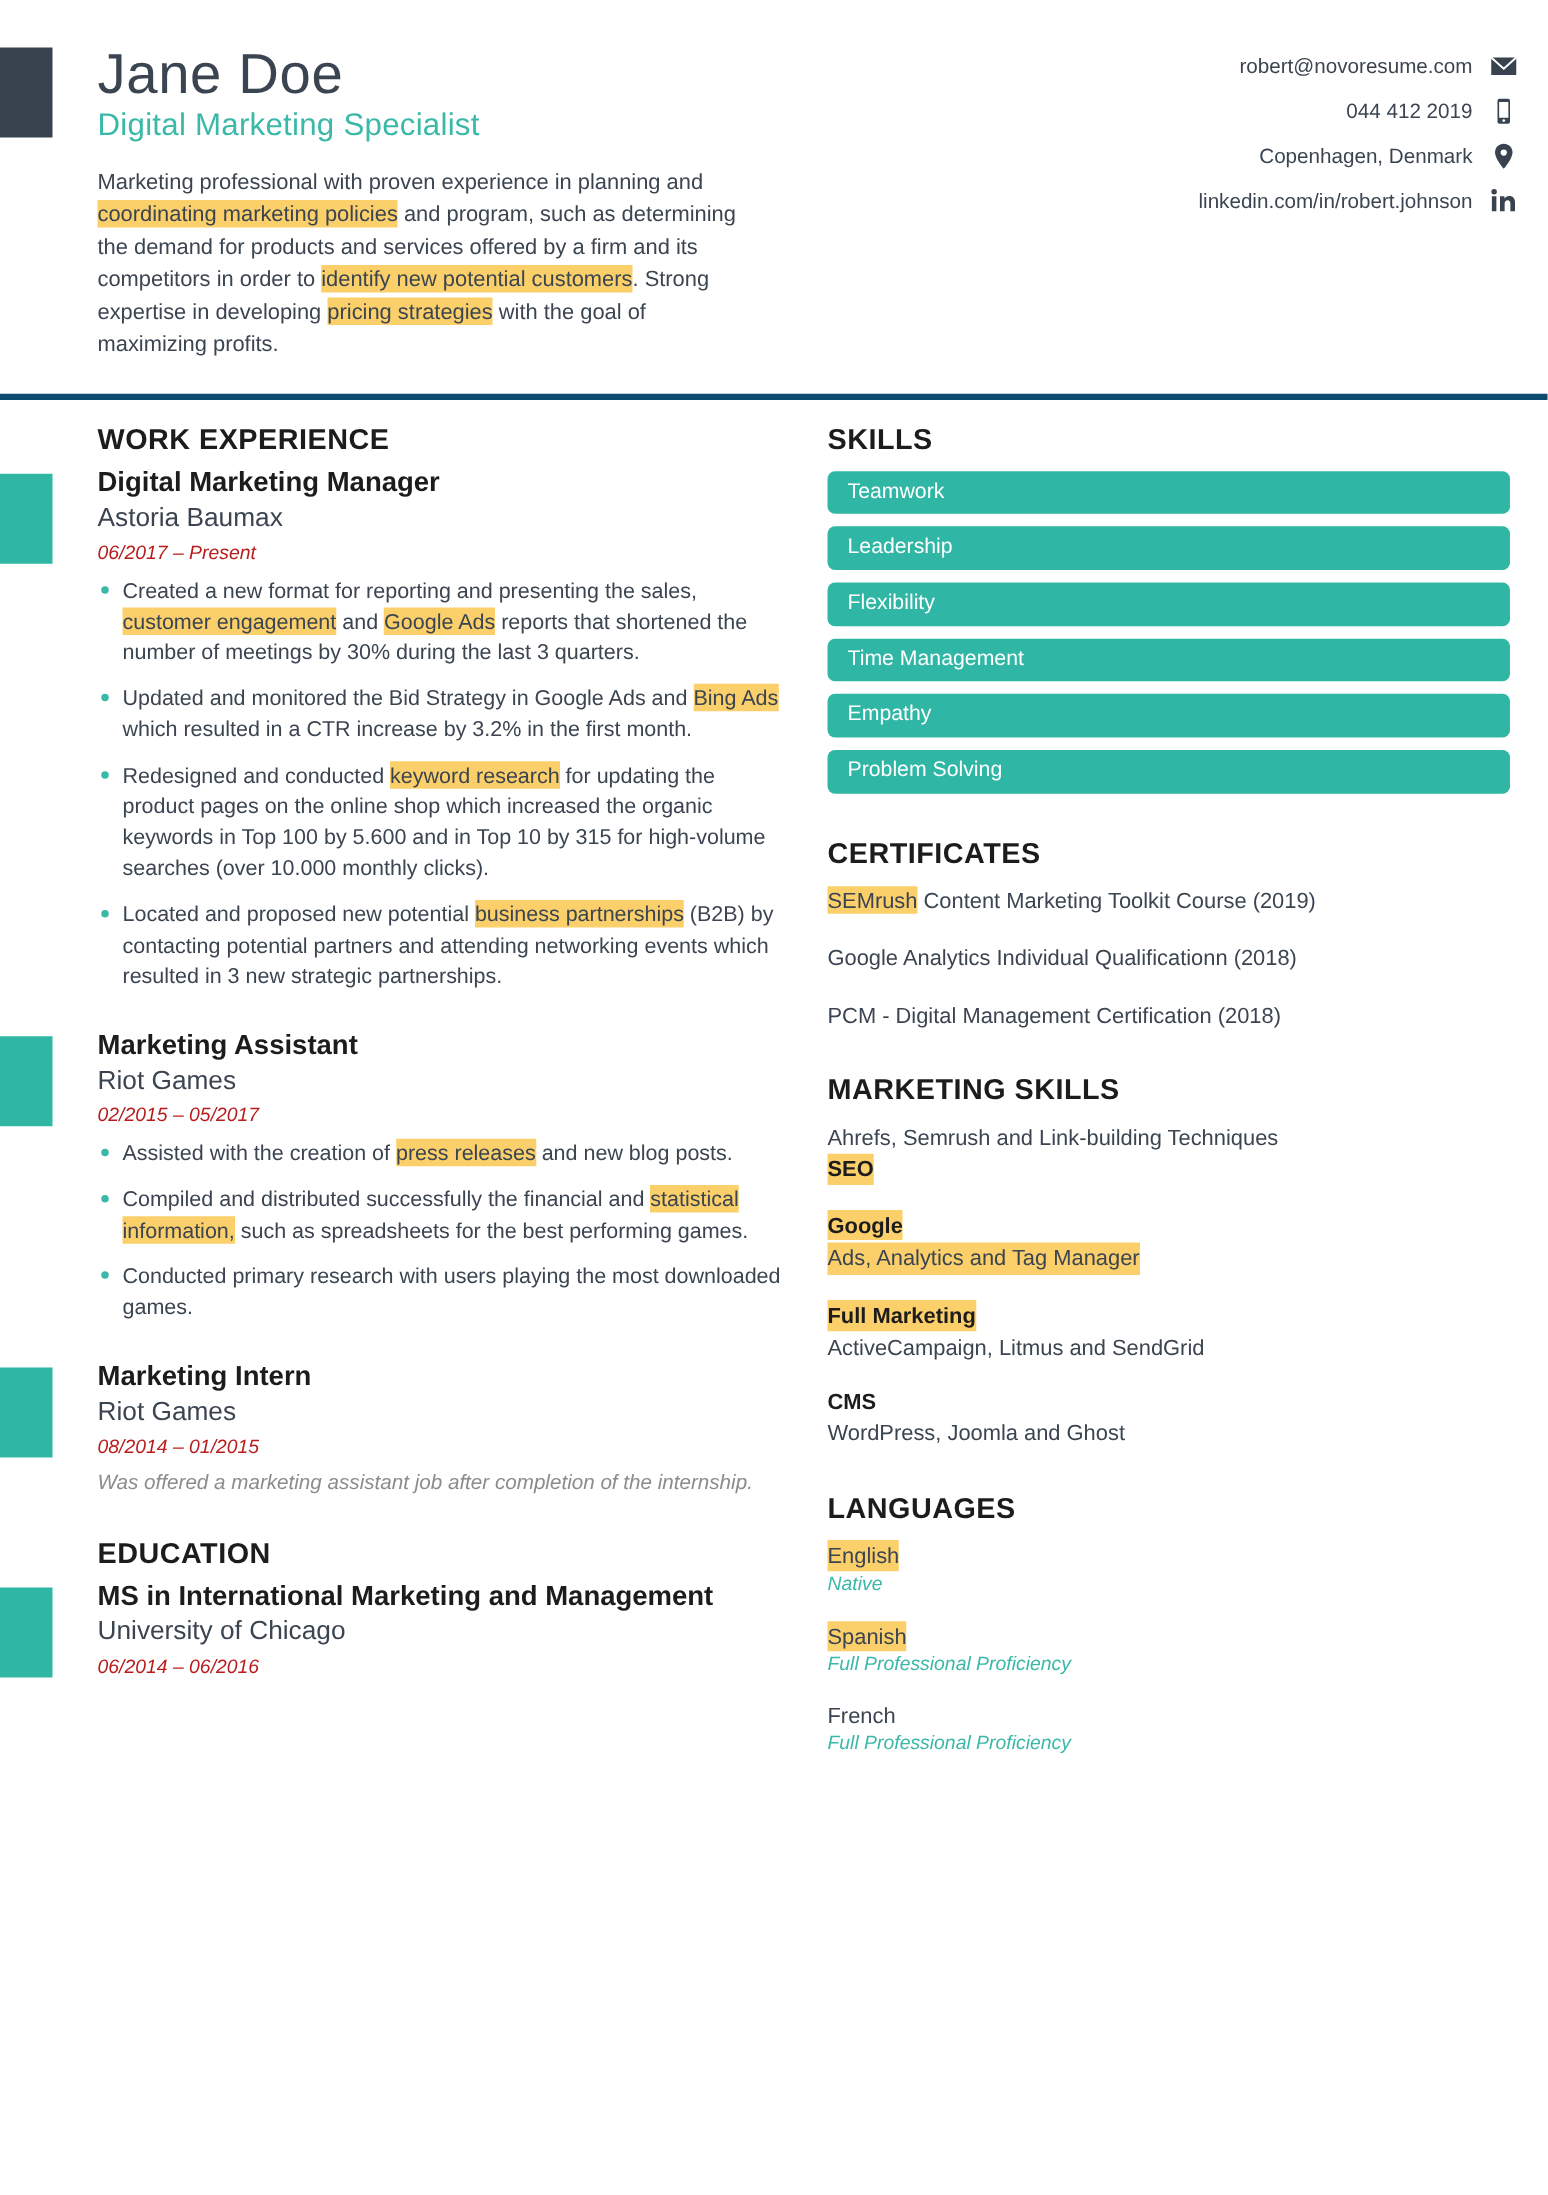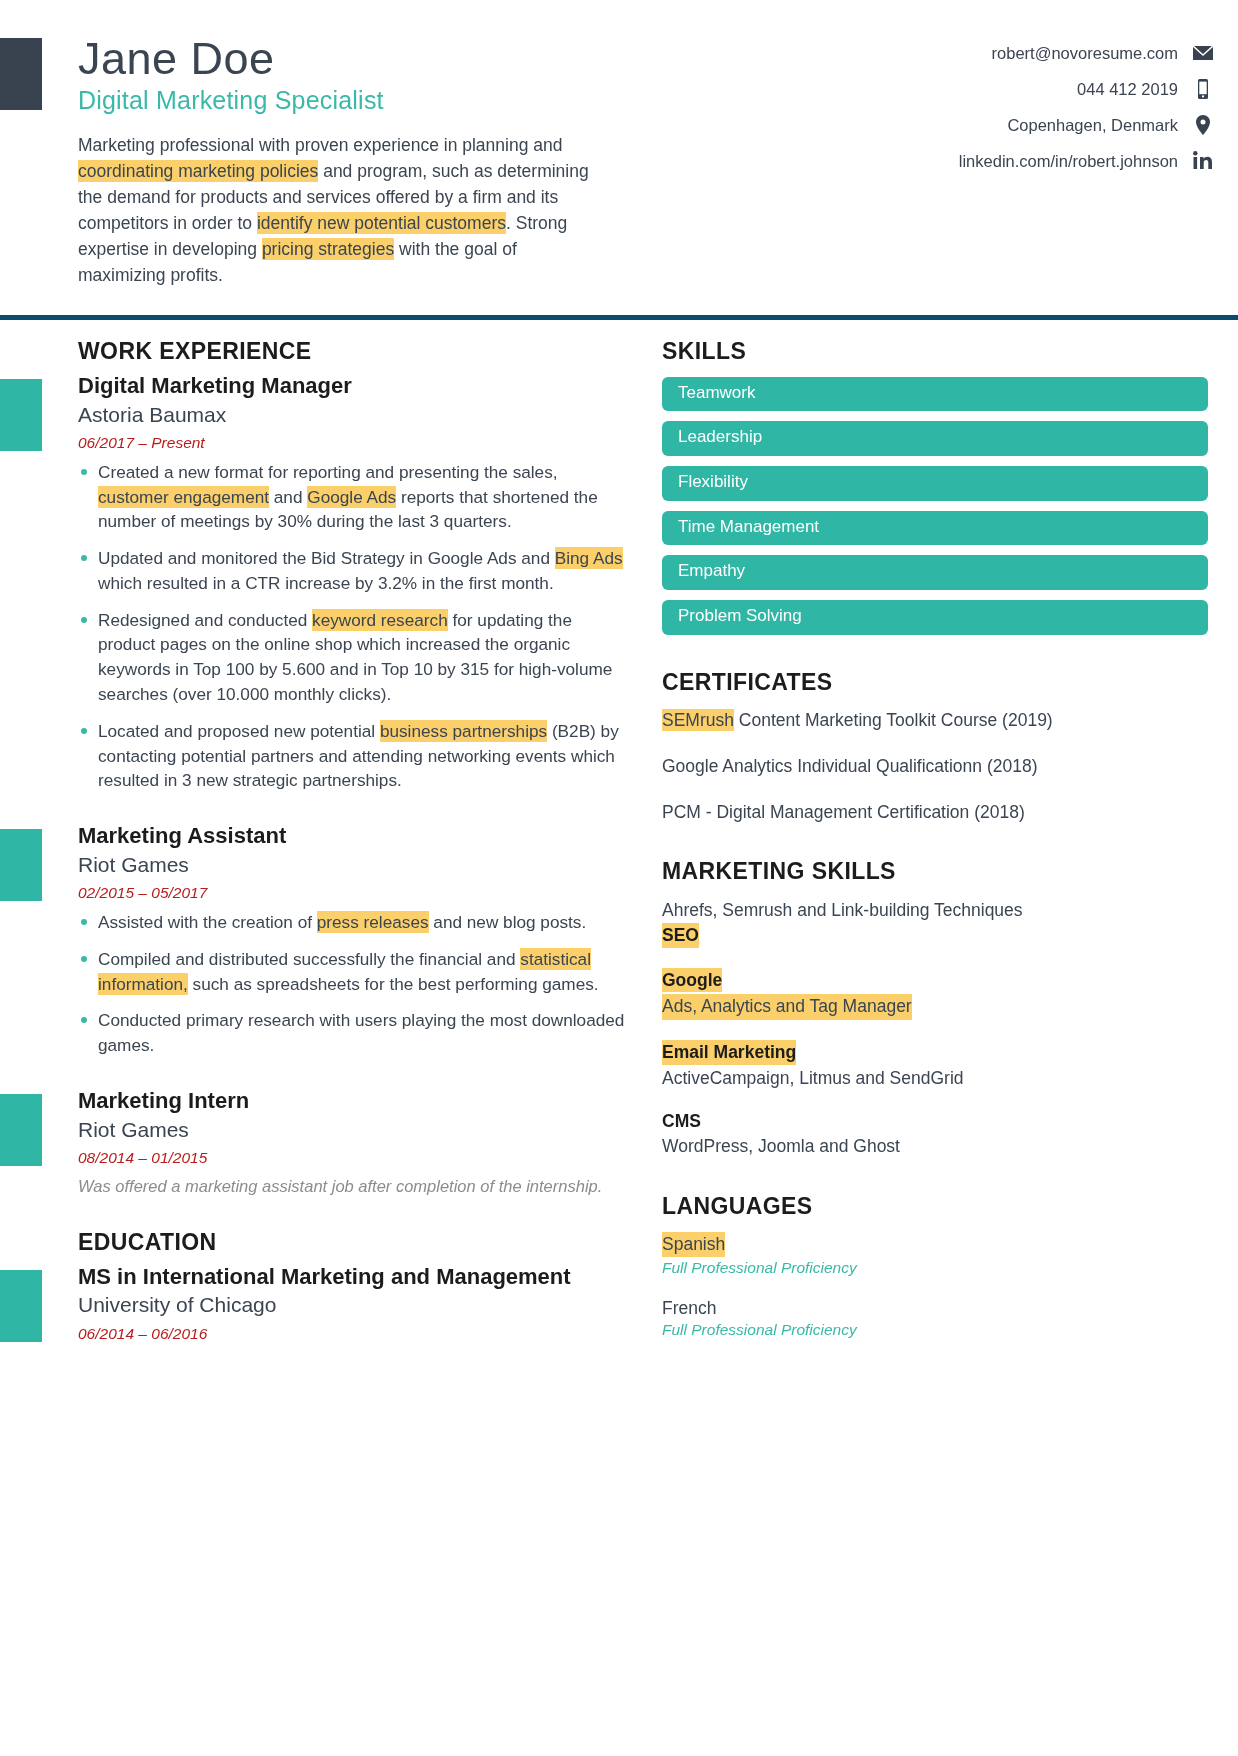--- a/index.html
+++ b/index.html
@@ -367,34 +367,38 @@
         <div id="mskill-items">
             <div class="mskill">
               <div><span class="mskill-desc">Ahrefs, Semrush and Link-building Techniques</span></div>
               <div><span class="mskill-label hl">SEO</span></div>
             </div>
             <div class="mskill">
               <div><span class="mskill-label hl">Google</span></div>
               <div><span class="mskill-desc hl">Ads, Analytics and Tag Manager</span></div>
             </div>
             <div class="mskill">
-              <div><span class="mskill-label hl">Email Marketing</span></div>
+              <div><span class="mskill-label hl">Full Marketing</span></div>
               <div><span class="mskill-desc">ActiveCampaign, Litmus and SendGrid</span></div>
             </div>
             <div class="mskill">
               <div><span class="mskill-label">CMS</span></div>
               <div><span class="mskill-desc">WordPress, Joomla and Ghost</span></div>
             </div>
           </div>
       </div>
 
       <div class="rsection">
         <div class="section-head" style="margin-bottom:12px;">LANGUAGES</div>
         <div id="lang-items">
             <div class="lang">
+              <div><span class="lang-name hl">English</span></div>
+              <div class="lang-level">Native</div>
+            </div>
+            <div class="lang">
               <div><span class="lang-name hl">Spanish</span></div>
               <div class="lang-level">Full Professional Proficiency</div>
             </div>
             <div class="lang">
               <div><span class="lang-name">French</span></div>
               <div class="lang-level">Full Professional Proficiency</div>
             </div>
           </div>
       </div>
 

